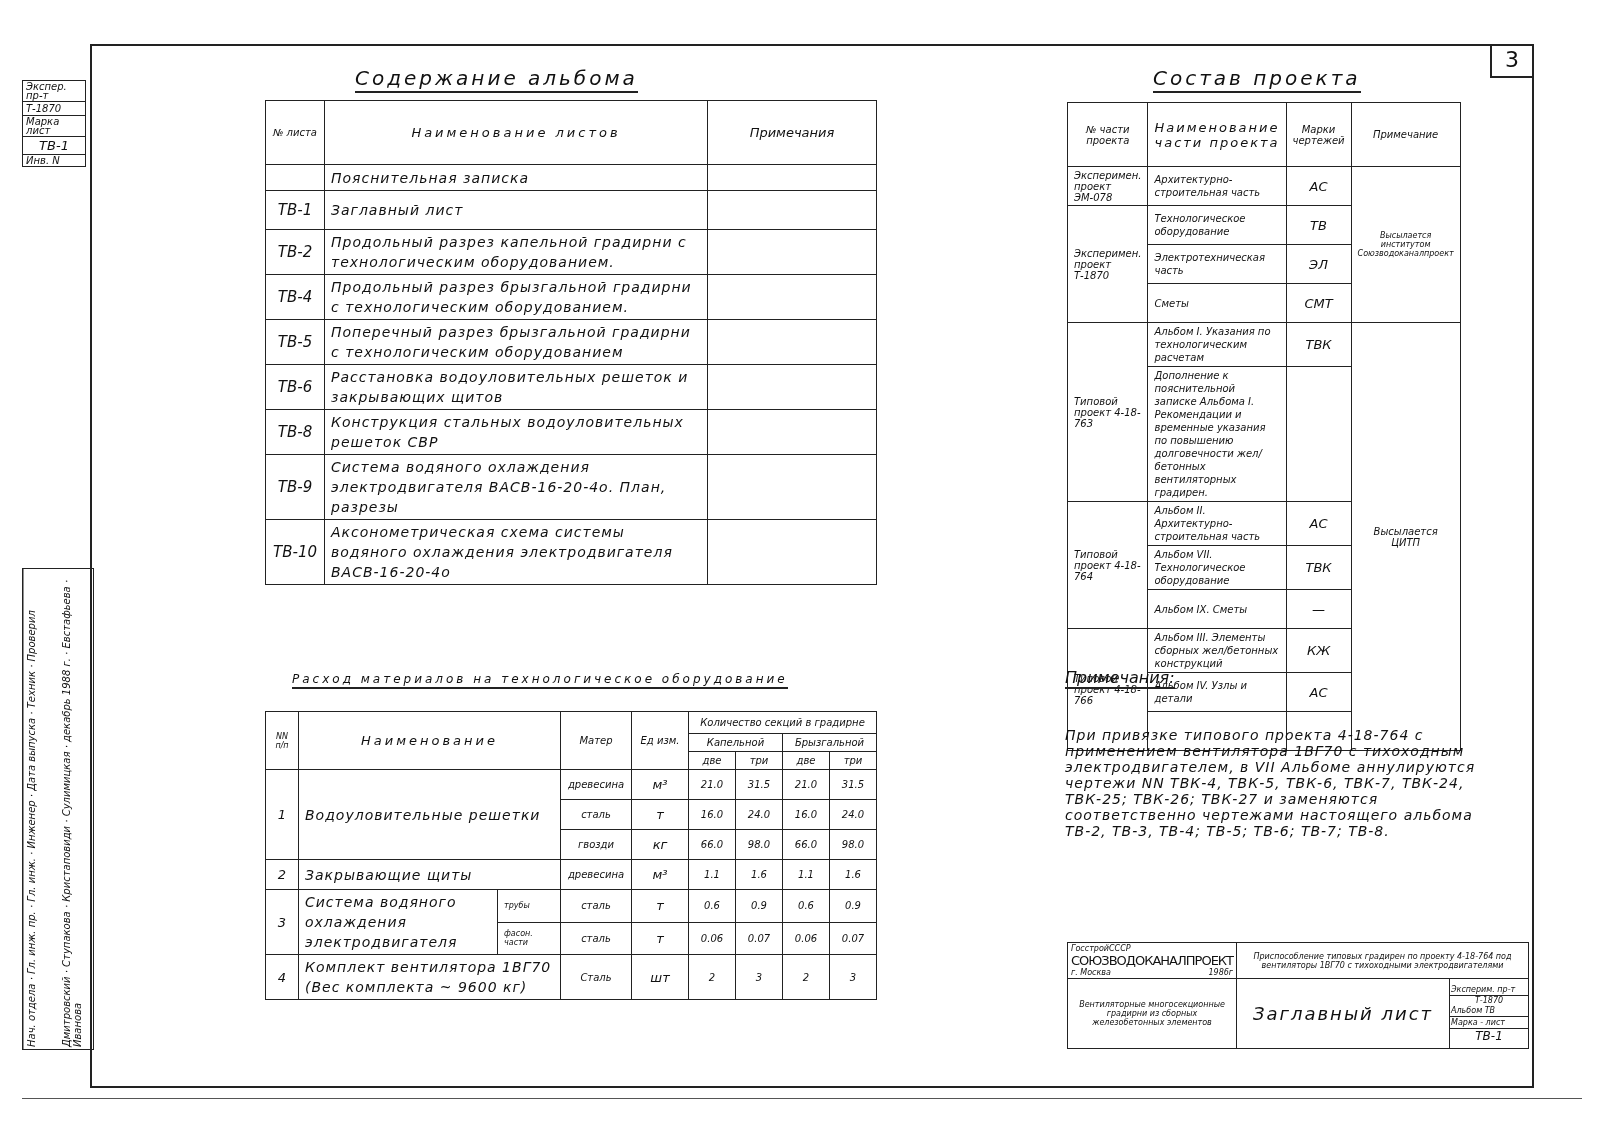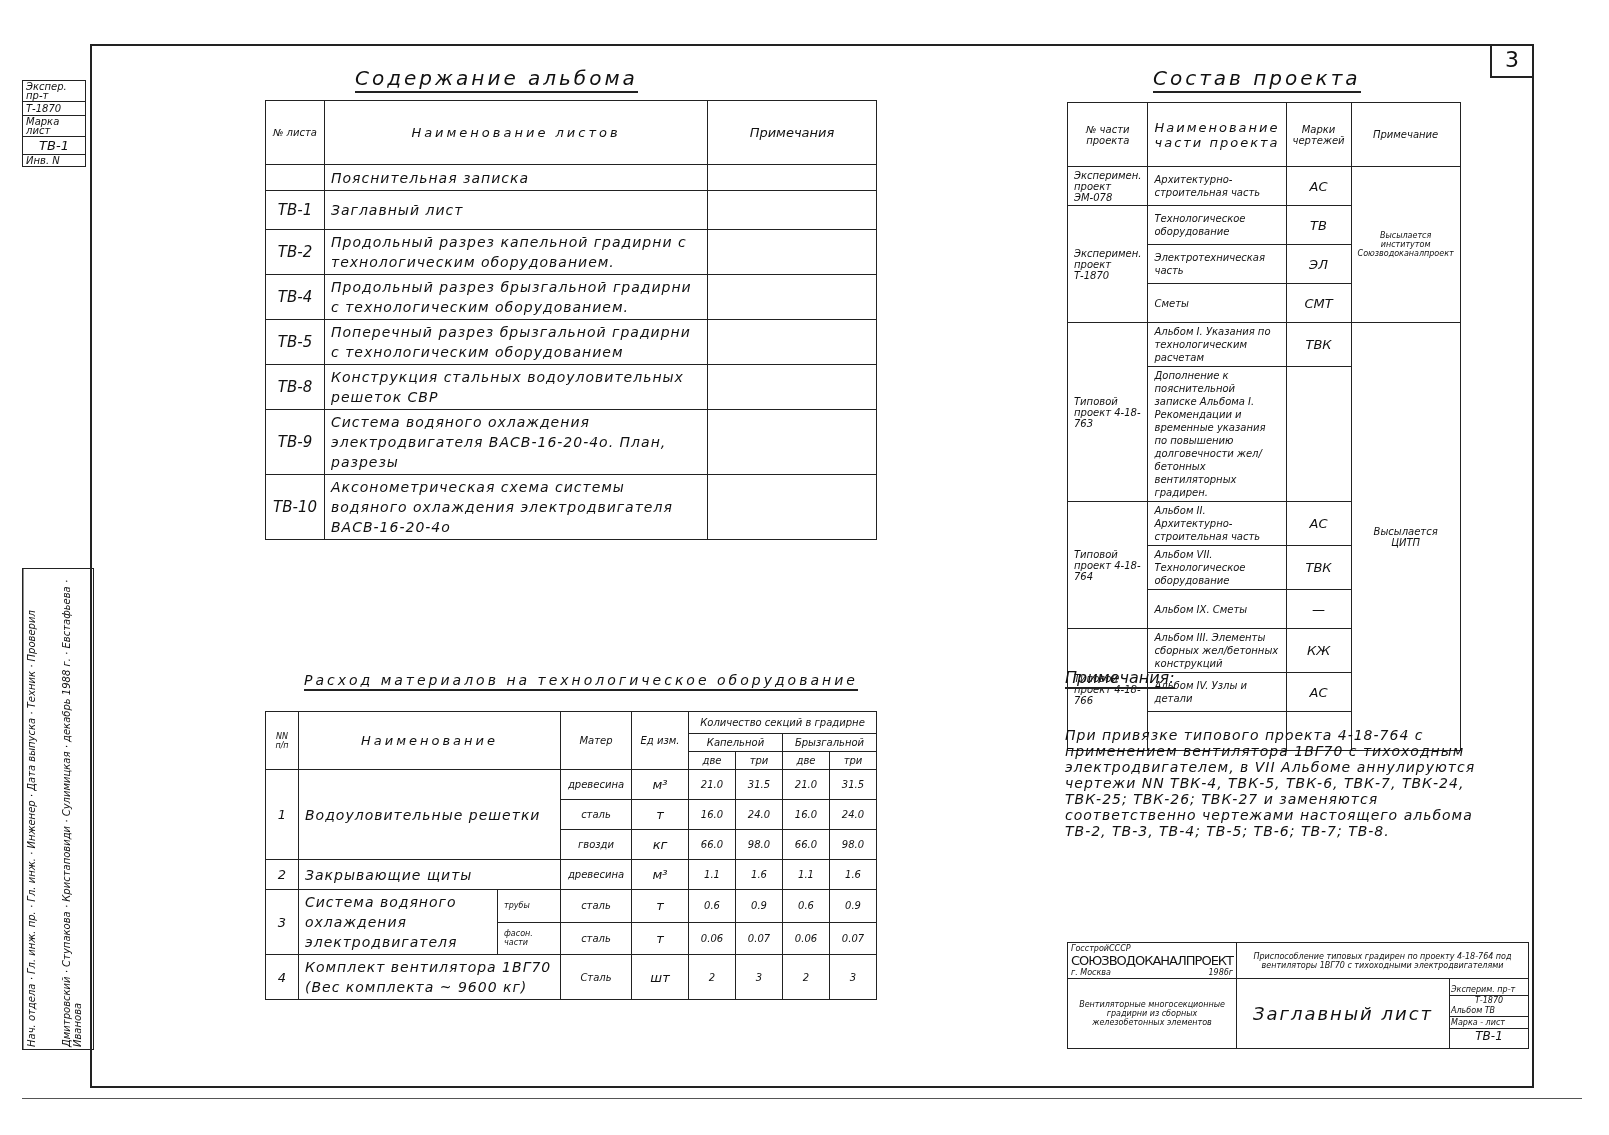--- a/index.html
+++ b/index.html
@@ -89,38 +89,43 @@
         <td class="code">ТВ-4</td>
     <td class="name">Продольный разрез брызгальной градирни с технологическим оборудованием.</td>
     <td></td>
       </tr>
       <tr style="height: 39px;">
         <td class="code">ТВ-5</td>
     <td class="name">Поперечный разрез брызгальной градирни с технологическим оборудованием</td>
     <td></td>
       </tr>
       <tr style="height: 39px;">
+        <td class="code">ТВ-6</td>
+    <td class="name">Расстановка водоуловительных решеток и закрывающих щитов</td>
+    <td></td>
+      </tr>
+      <tr style="height: 39px;">
         <td class="code">ТВ-8</td>
     <td class="name">Конструкция стальных водоуловительных решеток СВР</td>
     <td></td>
       </tr>
       <tr style="height: 39px;">
         <td class="code">ТВ-9</td>
     <td class="name">Система водяного охлаждения электродвигателя ВАСВ-16-20-4о. План, разрезы</td>
     <td></td>
       </tr>
       <tr style="height: 39px;">
         <td class="code">ТВ-10</td>
     <td class="name">Аксонометрическая схема системы водяного охлаждения электродвигателя ВАСВ-16-20-4о</td>
     <td></td>
       </tr>
     </tbody>
 </table>
 
-<div class="title" style="left:304px;top:672px;font-size:14px;">Расход материалов на технологическое оборудование</div>
+<div class="title" style="left:292px;top:672px;font-size:12px;">Расход материалов на технологическое оборудование</div>
 <table style="left:265px;top:711px;width:612px;">
   <tbody>
       <tr style="height:22px">
     <th rowspan="3" class="tiny" style="width:20px">NN п/п</th>
     <th rowspan="3" colspan="2" style="letter-spacing:3px">Наименование</th>
     <th rowspan="3" class="small" style="width:58px">Матер</th>
     <th rowspan="3" class="small" style="width:44px">Ед изм.</th>
     <th colspan="4" class="small">Количество секций в градирне</th>
   </tr>
   <tr style="height:18px">

